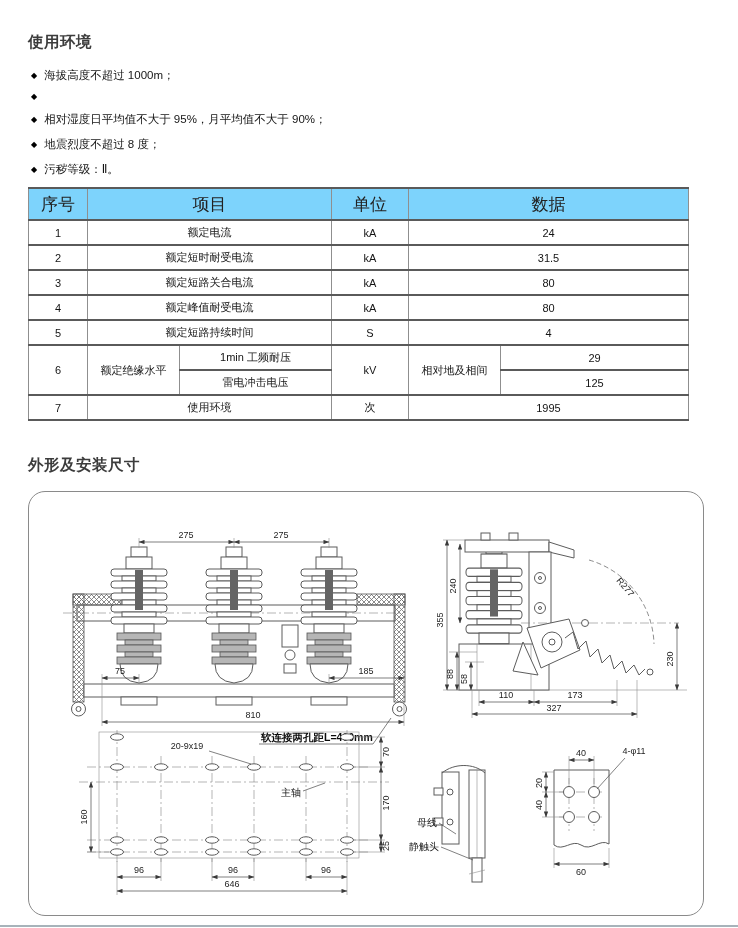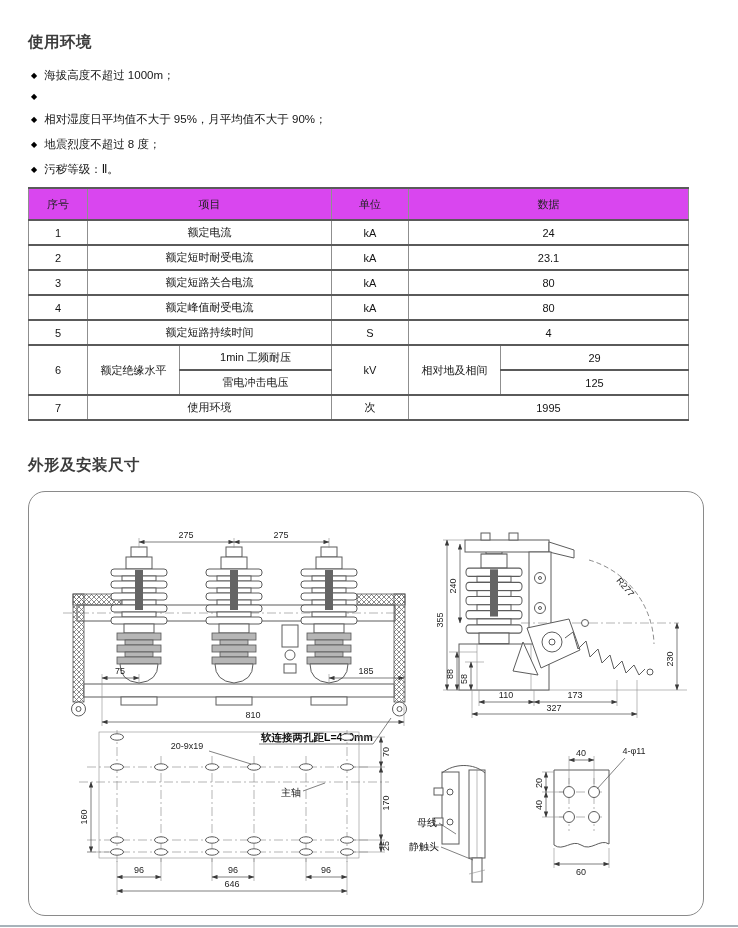--- a/index.html
+++ b/index.html
@@ -14,21 +14,21 @@
   .bullets li { display:flex; align-items:baseline; font-size:11.5px; color:#151515; margin-bottom:10px; }
   .diamond { font-size:8px; margin-right:7px; color:#000; position:relative; top:-1px; }
   .params-title { margin-top:28px; }
   table.params { border-collapse:collapse; margin-top:10px; width:660px; border-top:2px solid #5a5a5a; table-layout:fixed; }
   .params th, .params td {
     border-bottom:2px solid #5a5a5a; border-left:1px solid #8f8f8f;
     font-weight:normal; font-size:11px; color:#141414; text-align:center;
     padding:0; height:23px; vertical-align:middle;
   }
   .params tr > *:last-child { border-right:1px solid #8f8f8f; }
-  .params thead th { background:#d946ef; height:30px; font-size:11px; color:#222; }
+  .params thead th { background:#7dd3fc; height:30px; font-size:17px; color:#222; }
   .outline-title { margin-top:34px; }
   .panel { width:674px; height:423px; border:1px solid #8a8a8a; border-radius:17px; margin-top:15px; background:#fff; }
   .bottom-line { position:absolute; left:0; bottom:1px; width:738px; height:2px; background:#a7b3ba; }
 
   
   svg text { font-family:"Liberation Sans","DejaVu Sans",sans-serif; }
   .pl   { fill:#ffffff; stroke:#5c5c5c; stroke-width:1; }
   .ln   { fill:none; stroke:#5c5c5c; stroke-width:1; }
   .thin { fill:none; stroke:#8e8e8e; stroke-width:0.6; }
   .cl   { fill:none; stroke:#858585; stroke-width:0.6; stroke-dasharray:9 3 2 3; }
@@ -90,21 +90,21 @@
       <tr>
         <td>1</td>
         <td colspan="2">额定电流</td>
         <td>kA</td>
         <td colspan="2">24</td>
       </tr>
       <tr>
         <td>2</td>
         <td colspan="2">额定短时耐受电流</td>
         <td>kA</td>
-        <td colspan="2">23.1</td>
+        <td colspan="2">31.5</td>
       </tr>
       <tr>
         <td>3</td>
         <td colspan="2">额定短路关合电流</td>
         <td>kA</td>
         <td colspan="2">80</td>
       </tr>
       <tr>
         <td>4</td>
         <td colspan="2">额定峰值耐受电流</td>

